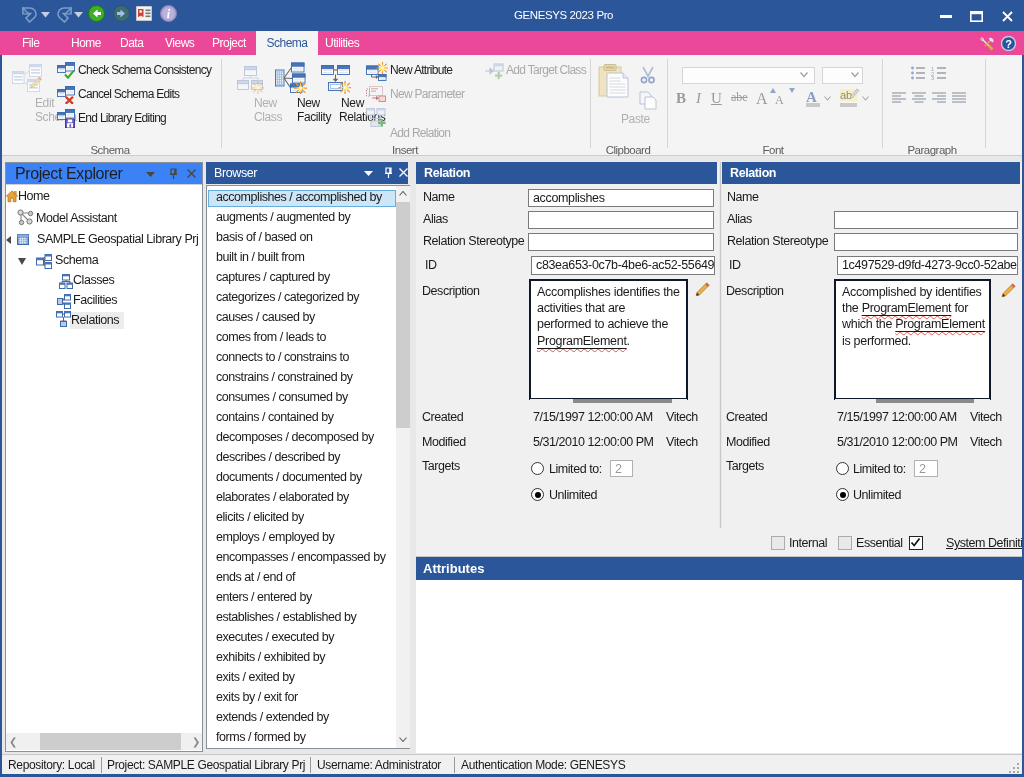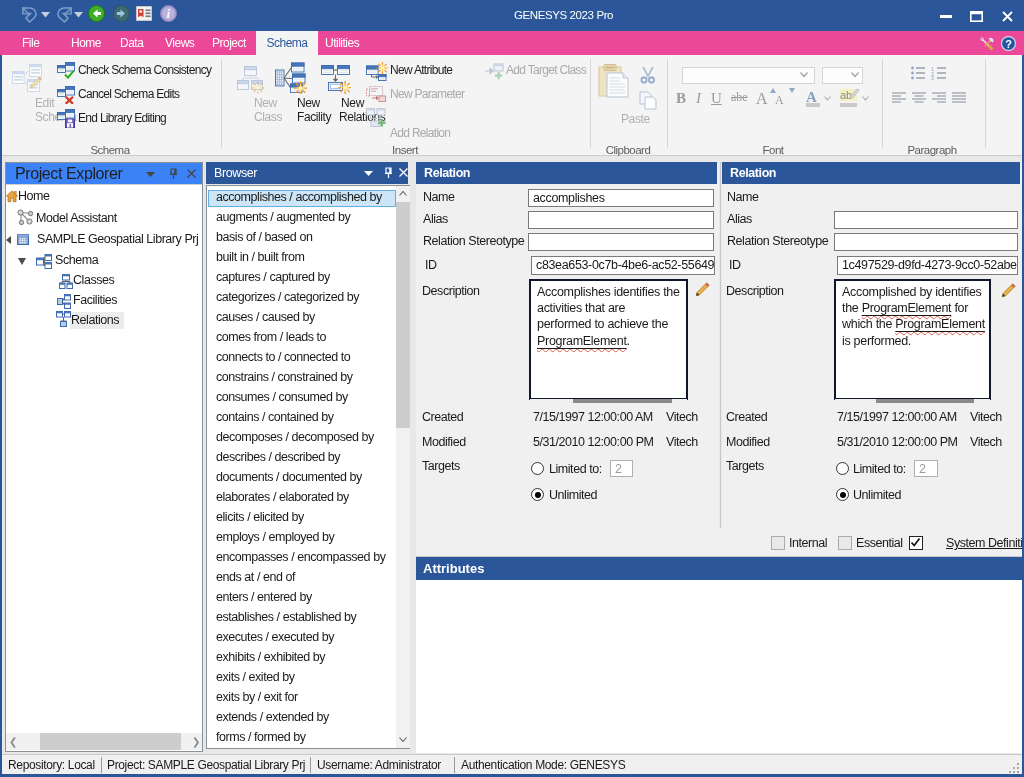--- a/index.html
+++ b/index.html
@@ -563,21 +563,21 @@
   <div id="blist">
     <div class="abs" style="left:1px;top:4px;width:188px;height:17px;background:#cce6f7;border:1px solid #66aede;"></div>
     <div class="bi" style="top:4px;">accomplishes / accomplished by</div>
     <div class="bi" style="top:24px;">augments / augmented by</div>
     <div class="bi" style="top:44px;">basis of / based on</div>
     <div class="bi" style="top:64px;">built in / built from</div>
     <div class="bi" style="top:84px;">captures / captured by</div>
     <div class="bi" style="top:104px;">categorizes / categorized by</div>
     <div class="bi" style="top:124px;">causes / caused by</div>
     <div class="bi" style="top:144px;">comes from / leads to</div>
-    <div class="bi" style="top:164px;">connects to / connected to</div>
+    <div class="bi" style="top:164px;">connects to / constrains to</div>
     <div class="bi" style="top:184px;">constrains / constrained by</div>
     <div class="bi" style="top:204px;">consumes / consumed by</div>
     <div class="bi" style="top:224px;">contains / contained by</div>
     <div class="bi" style="top:244px;">decomposes / decomposed by</div>
     <div class="bi" style="top:264px;">describes / described by</div>
     <div class="bi" style="top:284px;">documents / documented by</div>
     <div class="bi" style="top:304px;">elaborates / elaborated by</div>
     <div class="bi" style="top:324px;">elicits / elicited by</div>
     <div class="bi" style="top:344px;">employs / employed by</div>
     <div class="bi" style="top:364px;">encompasses / encompassed by</div>

